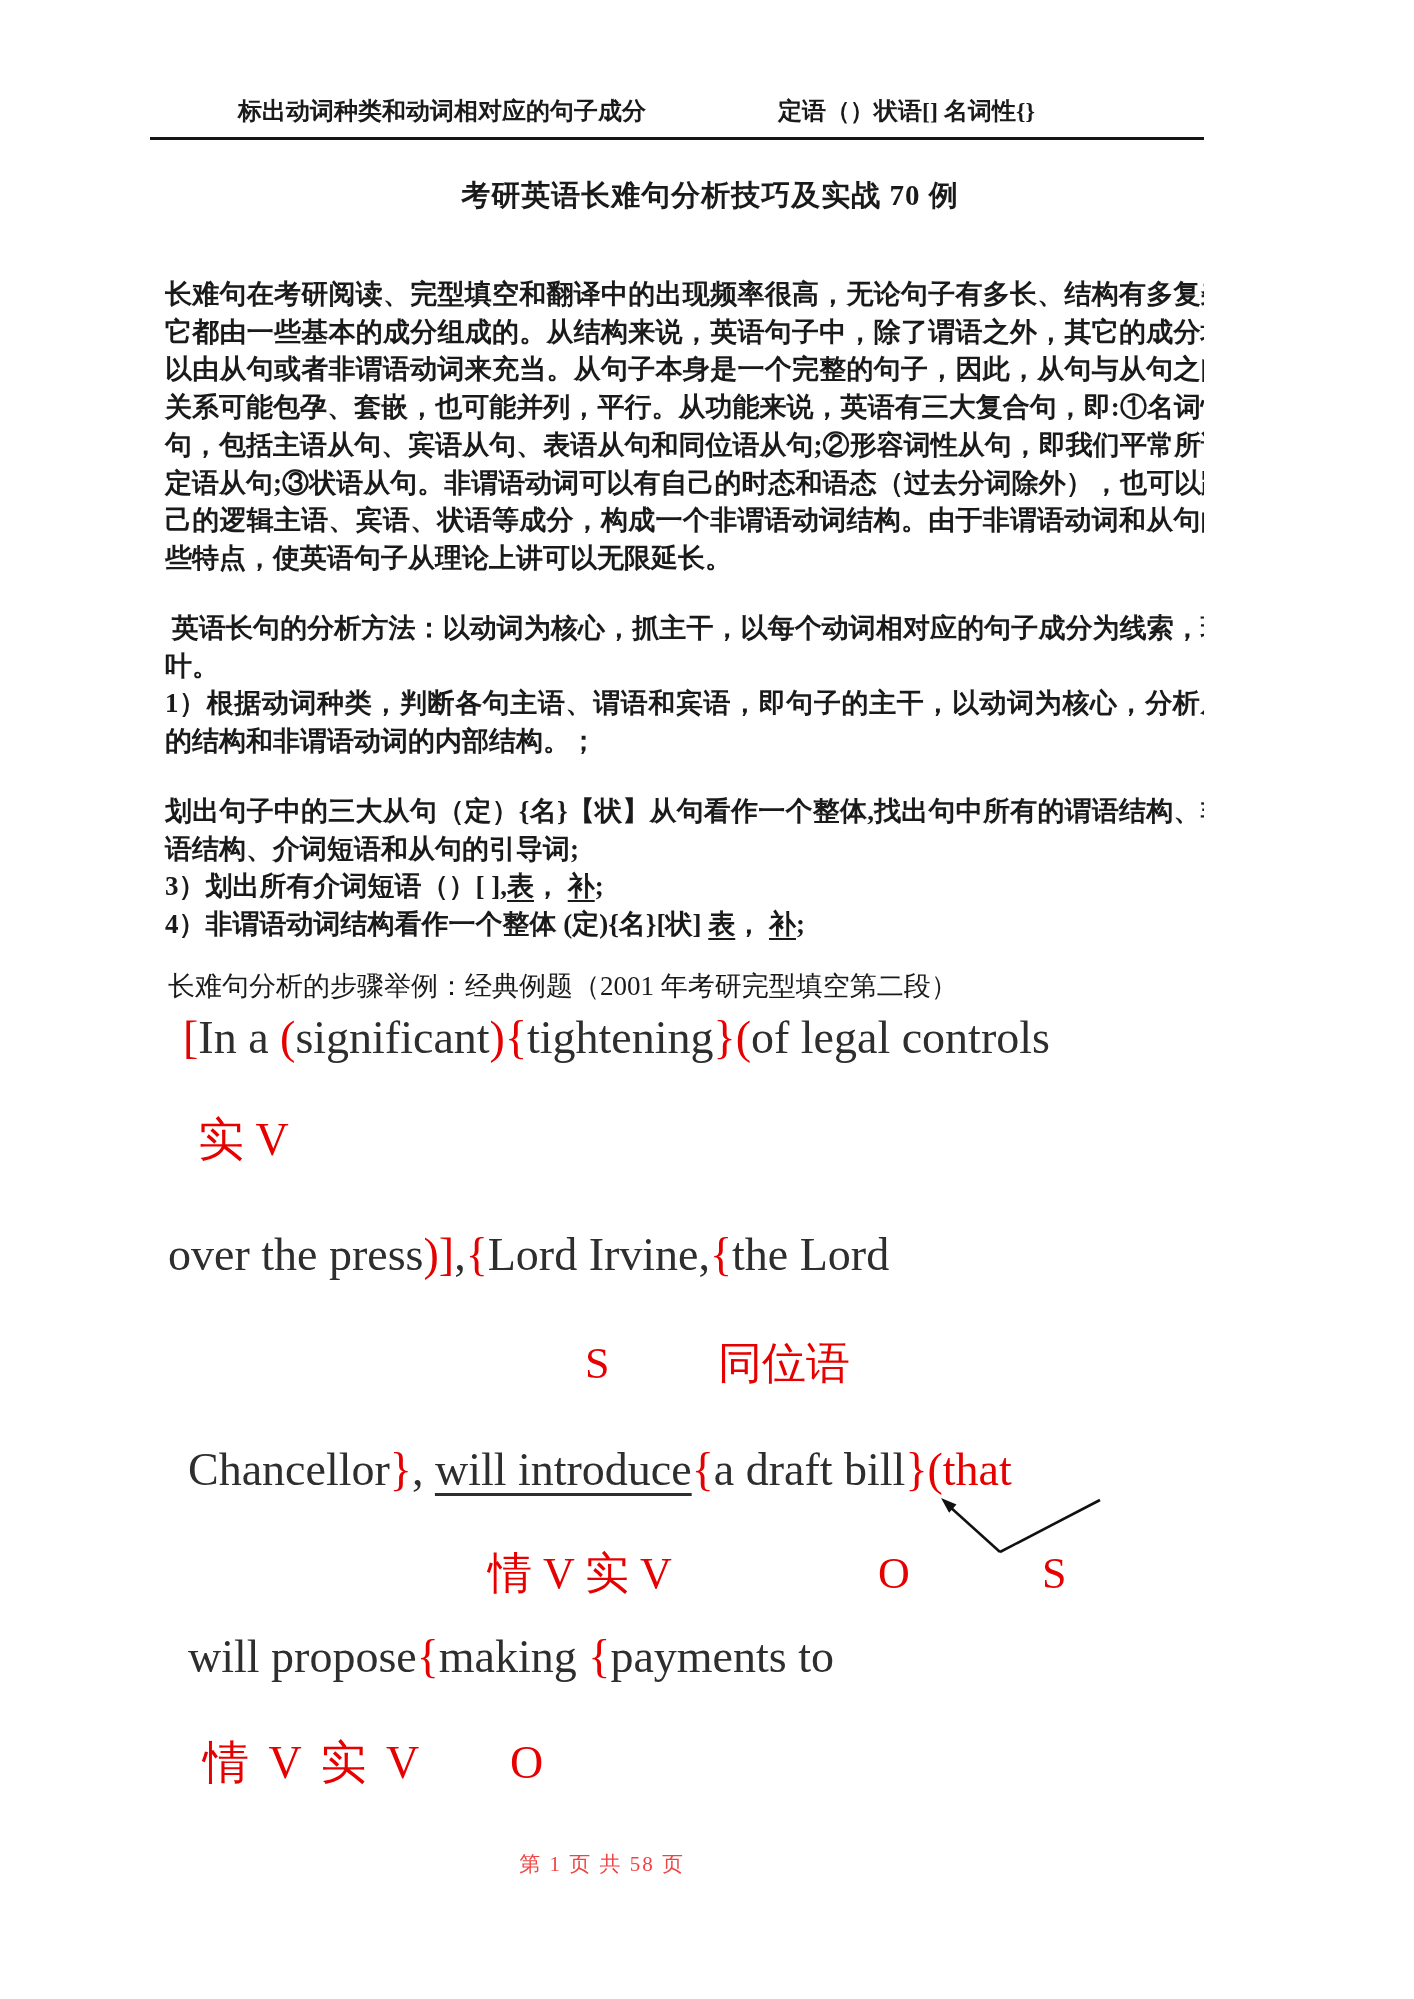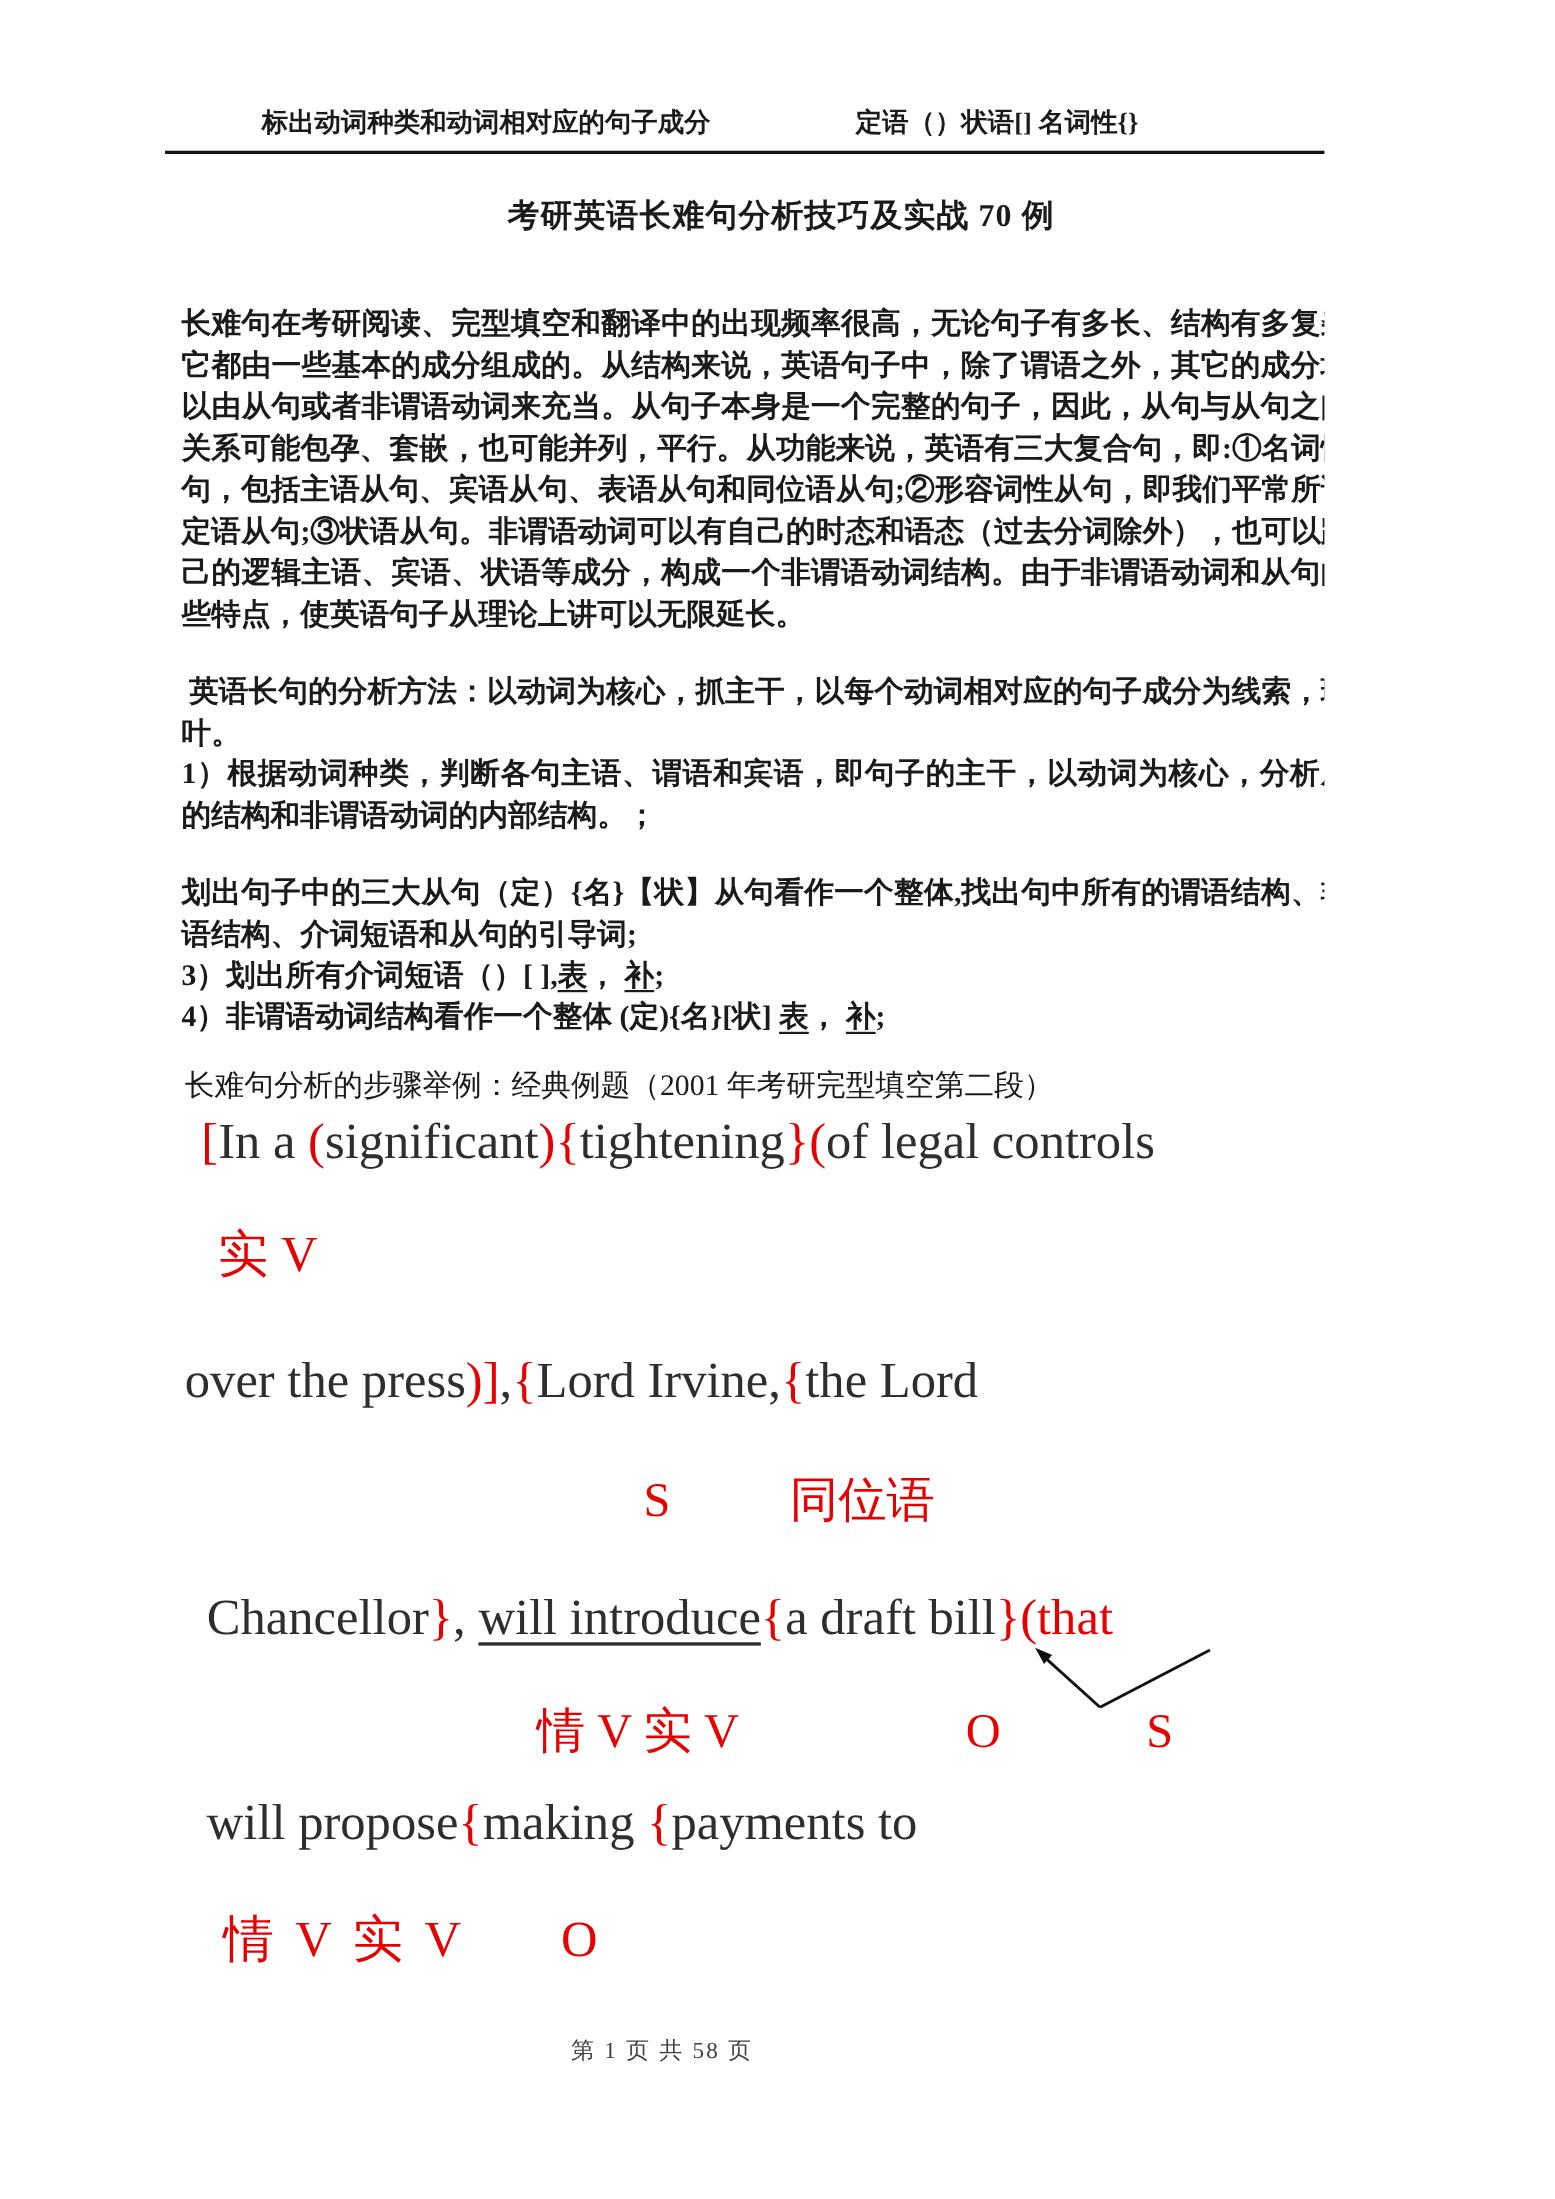--- a/index.html
+++ b/index.html
@@ -88,21 +88,21 @@
     left: 915px; top: 1492px;
     width: 200px; height: 68px;
   }
   .footer {
     position: absolute;
     left: 0; top: 1850px;
     width: 100%;
     text-align: center;
     font-size: 21px;
     letter-spacing: 2px;
-    color: #404040;
+    color: #ef4444;
   }
 </style>
 </head>
 <body>
 
 <div class="page">
 
   <div class="hdr hdr-left">标出动词种类和动词相对应的句子成分</div>
   <div class="hdr hdr-right">定语（）状语[] 名词性{}</div>
   <div class="hdr-rule"></div>

